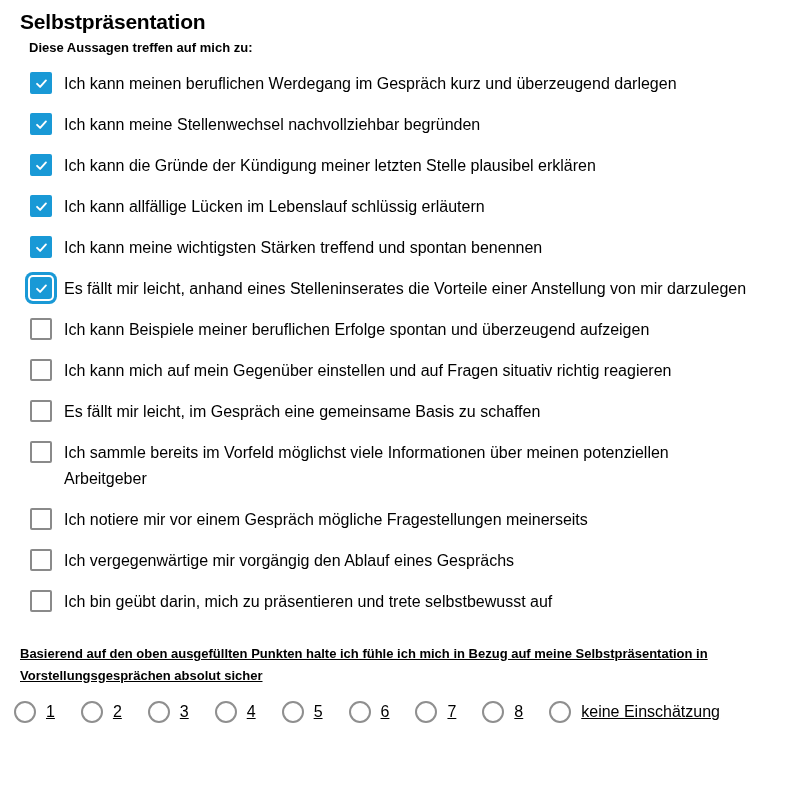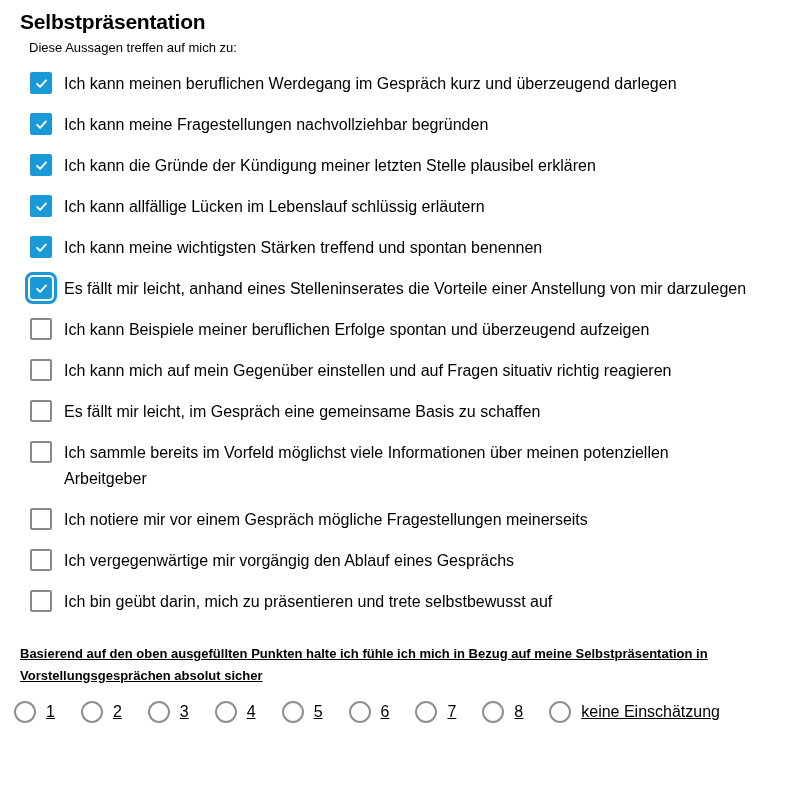--- a/index.html
+++ b/index.html
@@ -14,21 +14,21 @@
     width:789px;height:799px;overflow:hidden;
     background:#ffffff;color:#000;
     font-family:"Liberation Sans", sans-serif;
   }
   .page{padding:6px 32px 10px 20px;}
   .page-title{
     font-size:21px;font-weight:800;letter-spacing:-0.2px;
     margin:4px 0 6px 0;
   }
   .statements-prompt{
-    font-size:13px;font-weight:400;
+    font-size:13px;font-weight:700;
     margin:0 0 16px 9px;
   }
   .cb-list{
     margin-left:10px;
     display:flex;flex-direction:column;gap:15px;
   }
   .cb-row{display:flex;align-items:flex-start;gap:12px;}
   .cb{
     width:22px;height:22px;flex:0 0 auto;margin-top:1px;
     border:2px solid var(--cb-border);border-radius:2px;background:#fff;
@@ -77,21 +77,21 @@
     </div>
     <div class="cb-label">Ich kann meinen beruflichen Werdegang im Gespräch kurz und überzeugend darlegen</div>
   </div>
 
   <div class="cb-row">
     <div class="cb checked" role="checkbox" aria-checked="true">
       <svg class="check-icon" width="15" height="15" viewBox="0 0 22 22" aria-hidden="true">
         <path d="M4.5 11.5 L9 16 L17.5 6.5" fill="none" stroke="#ffffff" stroke-width="2.8" stroke-linecap="round" stroke-linejoin="round"></path>
       </svg>
     </div>
-    <div class="cb-label">Ich kann meine Fragestellungen nachvollziehbar begründen</div>
+    <div class="cb-label">Ich kann meine Stellenwechsel nachvollziehbar begründen</div>
   </div>
 
   <div class="cb-row">
     <div class="cb checked" role="checkbox" aria-checked="true">
       <svg class="check-icon" width="15" height="15" viewBox="0 0 22 22" aria-hidden="true">
         <path d="M4.5 11.5 L9 16 L17.5 6.5" fill="none" stroke="#ffffff" stroke-width="2.8" stroke-linecap="round" stroke-linejoin="round"></path>
       </svg>
     </div>
     <div class="cb-label">Ich kann die Gründe der Kündigung meiner letzten Stelle plausibel erklären</div>
   </div>

